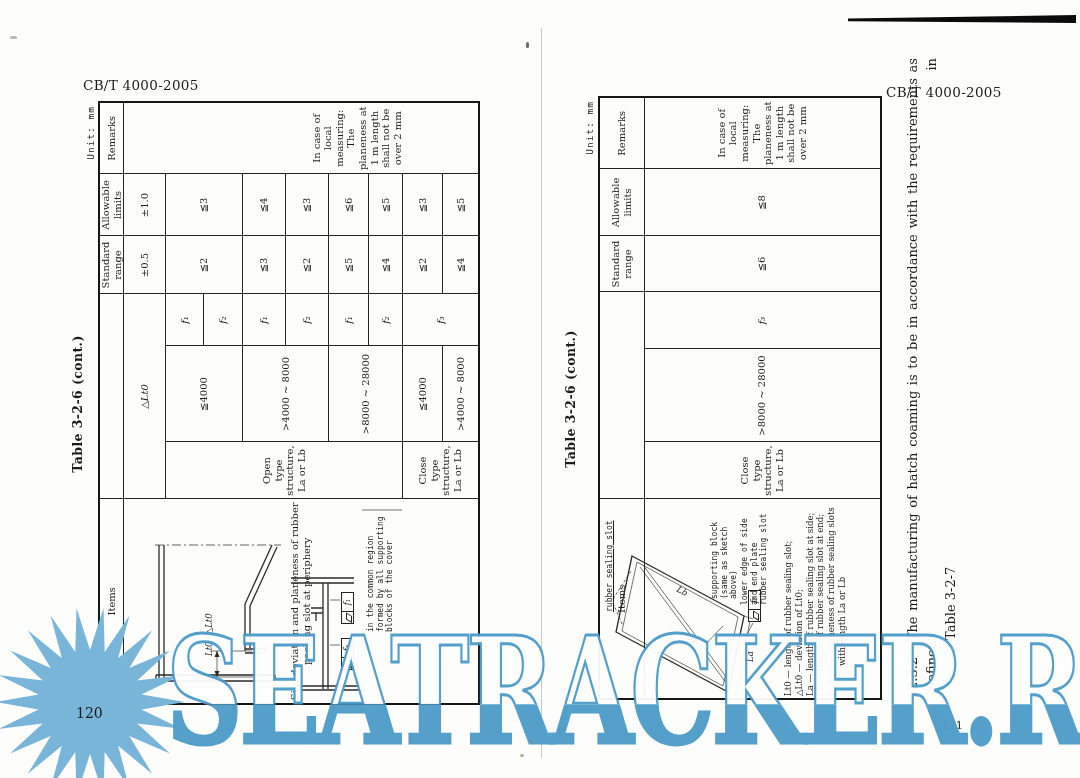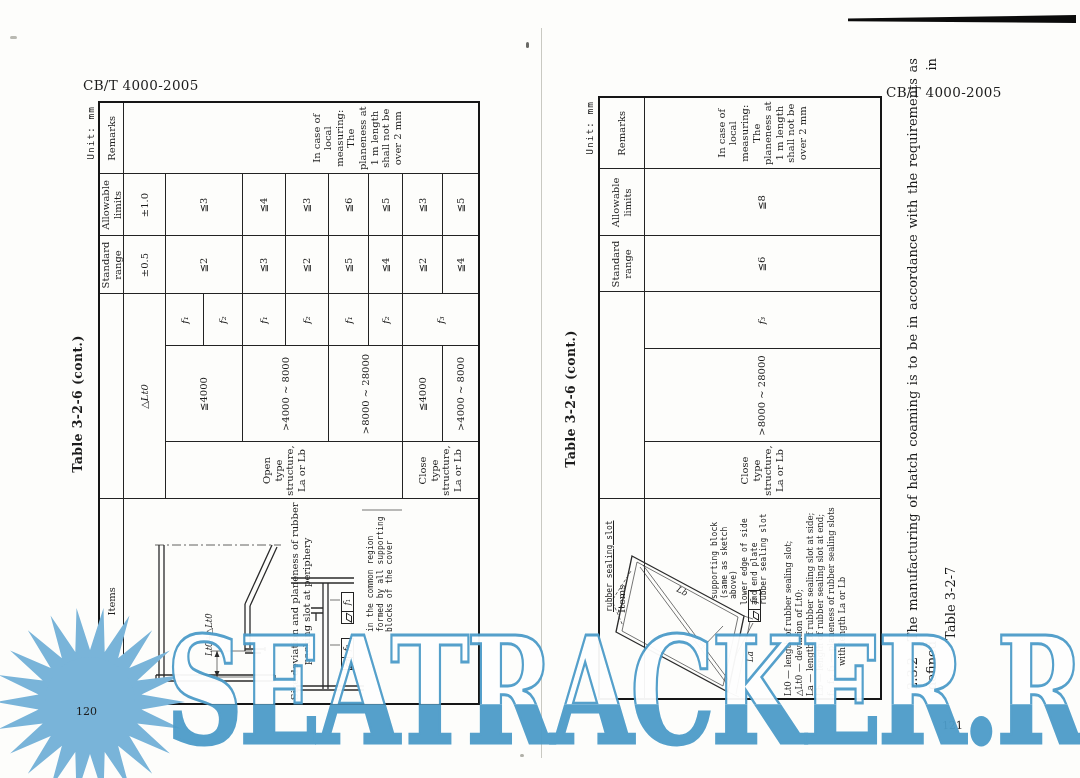--- a/index.html
+++ b/index.html
@@ -9,21 +9,21 @@
   .rotblk{position:absolute;transform-origin:0 0;}
   
   .gutter{position:absolute;left:541px;top:28px;width:1px;height:730px;background:#c9c9c2;z-index:3;}
   .wedge{position:absolute;left:848px;top:15px;width:228px;height:8px;background:#0b0b0b;
          clip-path:polygon(0 45%,100% 0,100% 100%,0 78%);z-index:60;}
   .speck1{position:absolute;left:526px;top:42px;width:3px;height:6px;background:#6a6a66;border-radius:2px;}
   .speck2{position:absolute;left:10px;top:36px;width:7px;height:3px;background:#b9b9b2;border-radius:2px;}
   .speck3{position:absolute;left:520px;top:754px;width:4px;height:3px;background:#b0b0a8;border-radius:2px;}
   
   .doccode{font-size:13.5px;letter-spacing:0.3px;}
-  .pageno{font-size:11px;z-index:45;}
+  .pageno{font-size:14px;z-index:45;}
   
   .tblhead{position:relative;}
   .tbl-title{position:absolute;left:0;right:0;top:0;text-align:center;font-weight:bold;
              font-size:12.5px;letter-spacing:0.4px;}
   .tbl-unit{position:absolute;right:3px;top:15px;font-family:"DejaVu Sans Mono",monospace;
             font-size:9.5px;letter-spacing:1px;}
   table.std{border-collapse:collapse;table-layout:fixed;border:2px solid #161616;}
   table.std td,table.std th{border:1.2px solid #232323;font-weight:normal;text-align:center;
         vertical-align:middle;padding:0 2px;font-size:10px;line-height:1.16;overflow:hidden;}
   th.hd{font-size:10px;line-height:1.1;}

